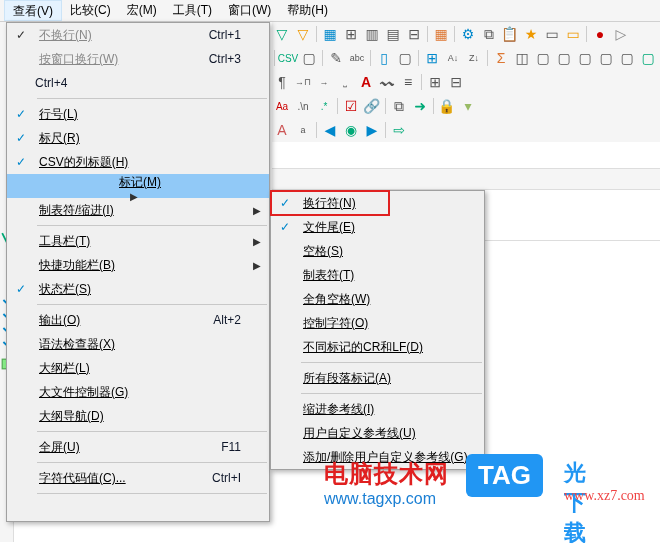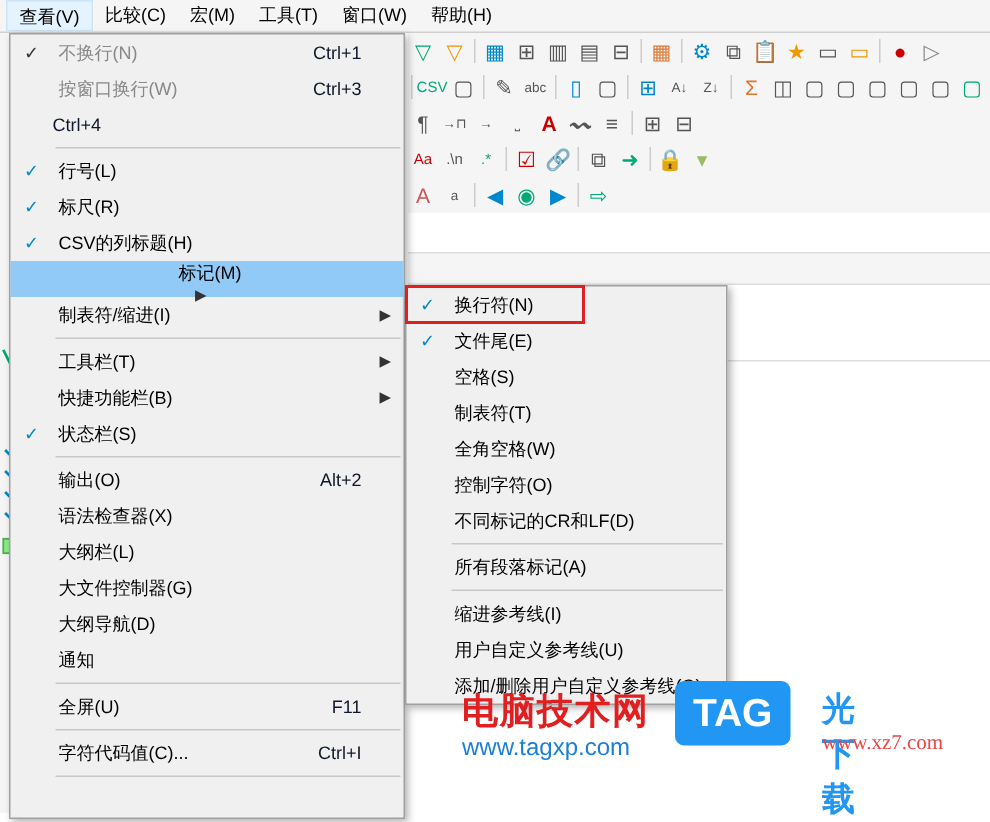--- a/index.html
+++ b/index.html
@@ -14,32 +14,32 @@
 .tb-btn { width: 20px; height: 20px; display: flex; align-items: center; justify-content: center; font-size: 14px; color: #555; }
 .tb-sep { width: 1px; height: 16px; background: #ccc; margin: 0 2px; }
 
 .dropdown { position: absolute; background: #f0f0f0; border: 1px solid #a0a0a0; box-shadow: 2px 2px 5px rgba(0,0,0,0.3); }
 .dropdown1 { left: 6px; top: 22px; width: 264px; }
 .dropdown2 { left: 270px; top: 190px; width: 215px; }
 
 .menu-row { display: flex; align-items: center; height: 24px; position: relative; cursor: default; }
 .menu-row.sel { background: #91c9f7; flex-direction: column; }
 .menu-check { width: 28px; display: flex; align-items: center; justify-content: center; color: #333; }
-.menu-label { flex: 1; padding-left: 4px; color: #000; }
+.menu-label { flex: 1; padding-left: 4px; color: #000; text-decoration: underline; }
 .menu-row.disabled .menu-label { color: #888; }
 .menu-shortcut { padding-right: 12px; color: #0f172a; }
 .menu-arrow { width: 16px; color: #333; font-size: 10px; }
 .menu-sep { height: 1px; background: #c8c8c8; margin: 3px 2px 3px 30px; }
 
 .highlight-box { position: absolute; border: 2px solid #e02020; left: 270px; top: 190px; width: 120px; height: 26px; pointer-events: none; z-index: 50; }
 
 .left-gutter { position: absolute; left: 0; top: 22px; width: 14px; height: 520px; background: #f5f5f5; border-right: 1px solid #ddd; }
 .gutter-icon { width: 12px; height: 12px; margin: 2px auto; display: block; }
 
-.watermark { position: absolute; left: 308px; top: 458px; }
+.watermark { position: absolute; left: 324px; top: 458px; }
 .wm-text1 { color: #e02020; font-weight: bold; font-size: 24px; letter-spacing: 1px; }
 .wm-text2 { color: #1a7fd4; font-size: 16px; }
 .wm-tag { display: inline-block; background: #2196f3; color: #fff; font-weight: bold; font-size: 26px; padding: 6px 12px; border-radius: 6px; position: absolute; left: 142px; top: -4px; }
 .wm-side { color: #2196f3; font-size: 22px; position: absolute; left: 240px; top: 0; font-weight: bold;}
 .wm-side2 { color: #ef4444; font-size: 14px; position: absolute; left: 240px; top: 30px; font-family: Liberation Serif, serif; }
 
 .tab-bar { position: absolute; left: 272px; top: 168px; right: 0; height: 22px; background: #f5f5f5; border-top: 1px solid #ddd; border-bottom: 1px solid #ddd; }
 .edge-line { position: absolute; left: 272px; top: 240px; right: 0; height: 1px; background: #ddd; }
 </style>
 </head>
@@ -243,25 +243,20 @@
   <div class="menu-row">
     <span class="menu-check"></span>
       <span class="menu-label">大文件控制器(G)</span>
       <span class="menu-arrow"></span>
   </div>
   <div class="menu-row">
     <span class="menu-check"></span>
       <span class="menu-label">大纲导航(D)</span>
       <span class="menu-arrow"></span>
   </div>
-  <div class="menu-row">
-    <span class="menu-check"></span>
-      <span class="menu-label">通知</span>
-      <span class="menu-arrow"></span>
-  </div>
   <div class="menu-sep"></div>
   <div class="menu-row">
     <span class="menu-check"></span>
       <span class="menu-label">全屏(U)</span>
     <span class="menu-shortcut">F11</span>
       <span class="menu-arrow"></span>
   </div>
   <div class="menu-sep"></div>
   <div class="menu-row">
     <span class="menu-check"></span>

